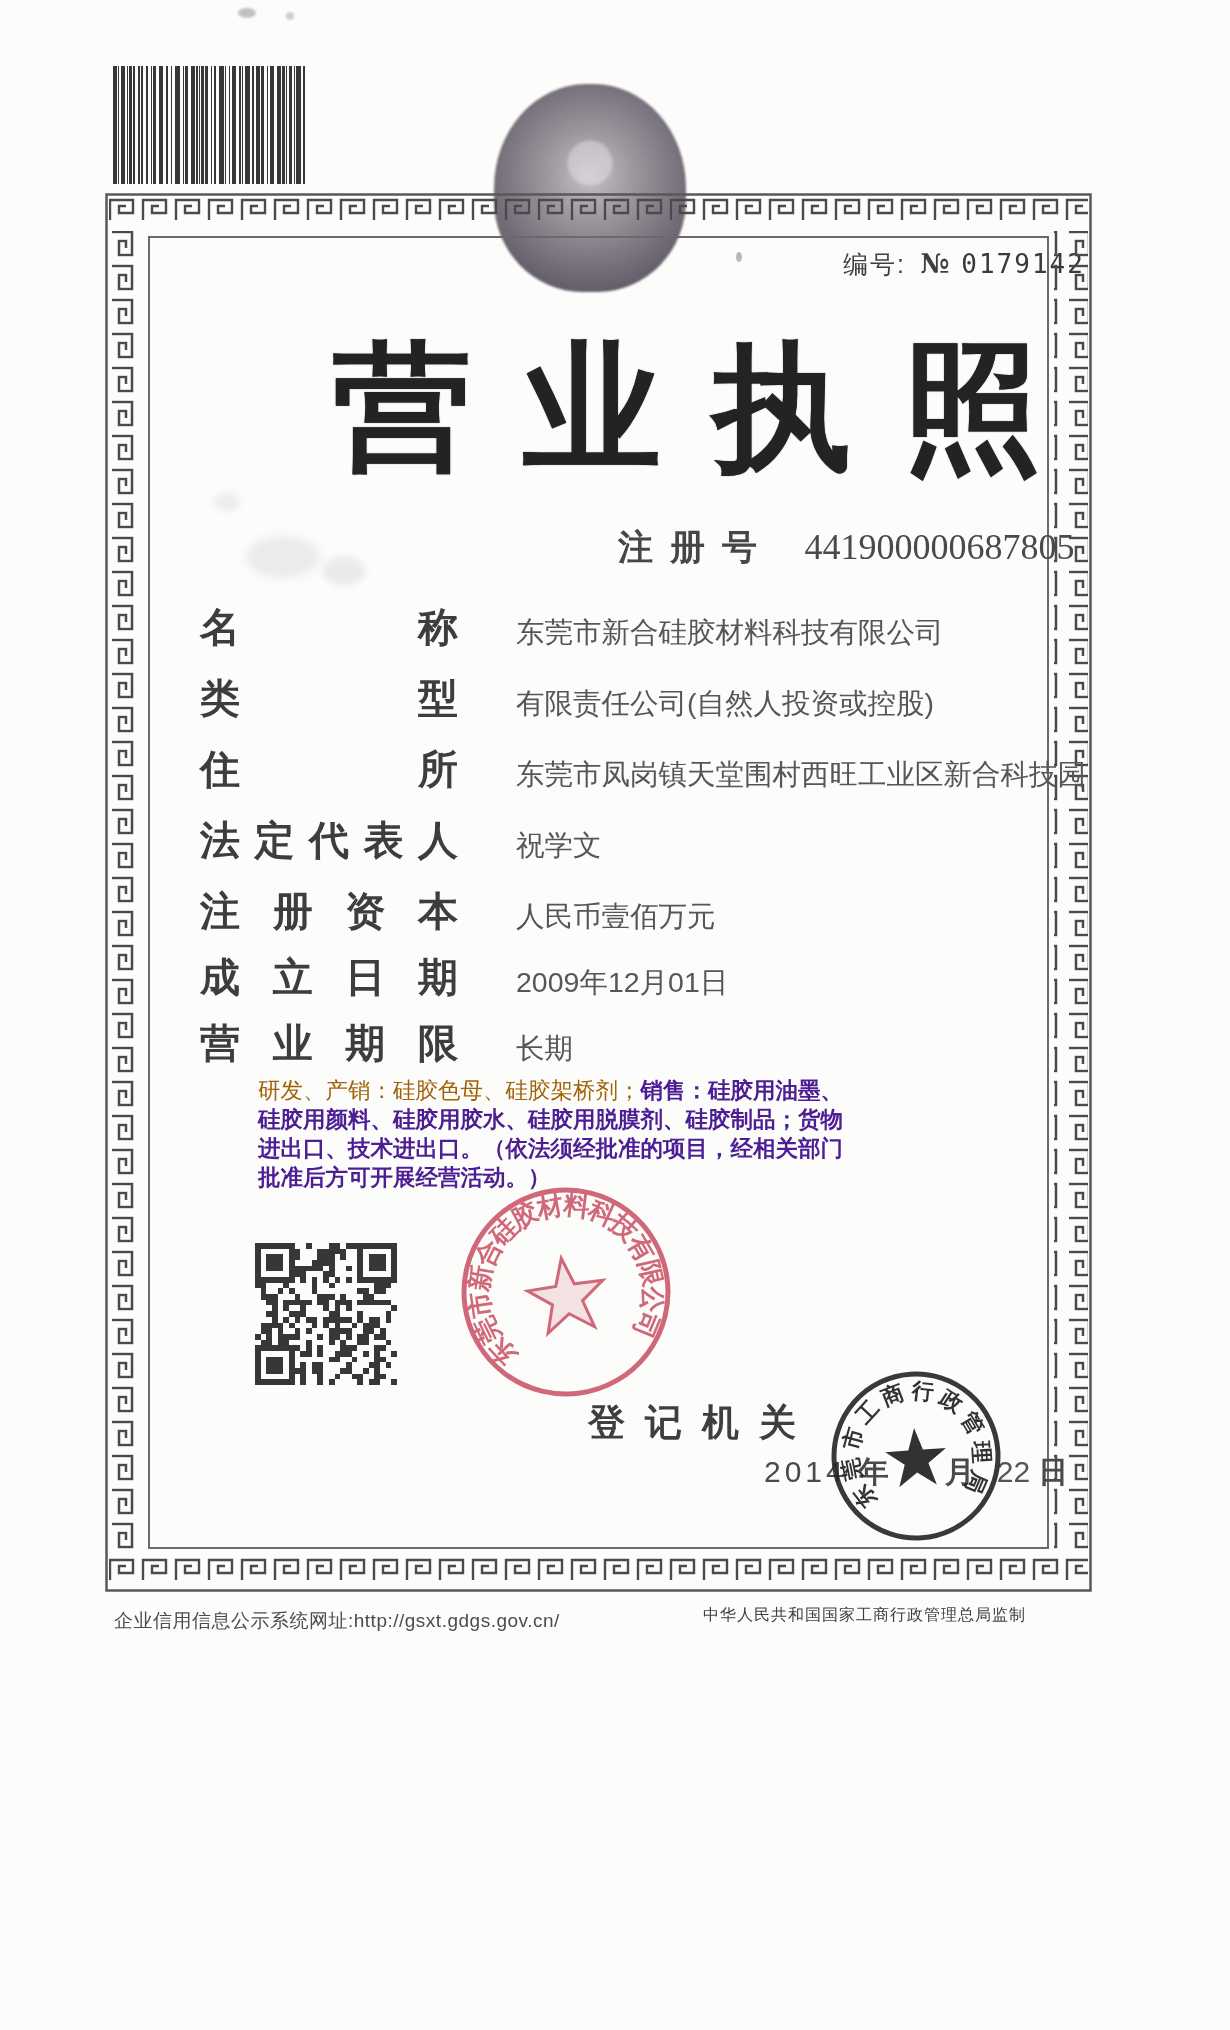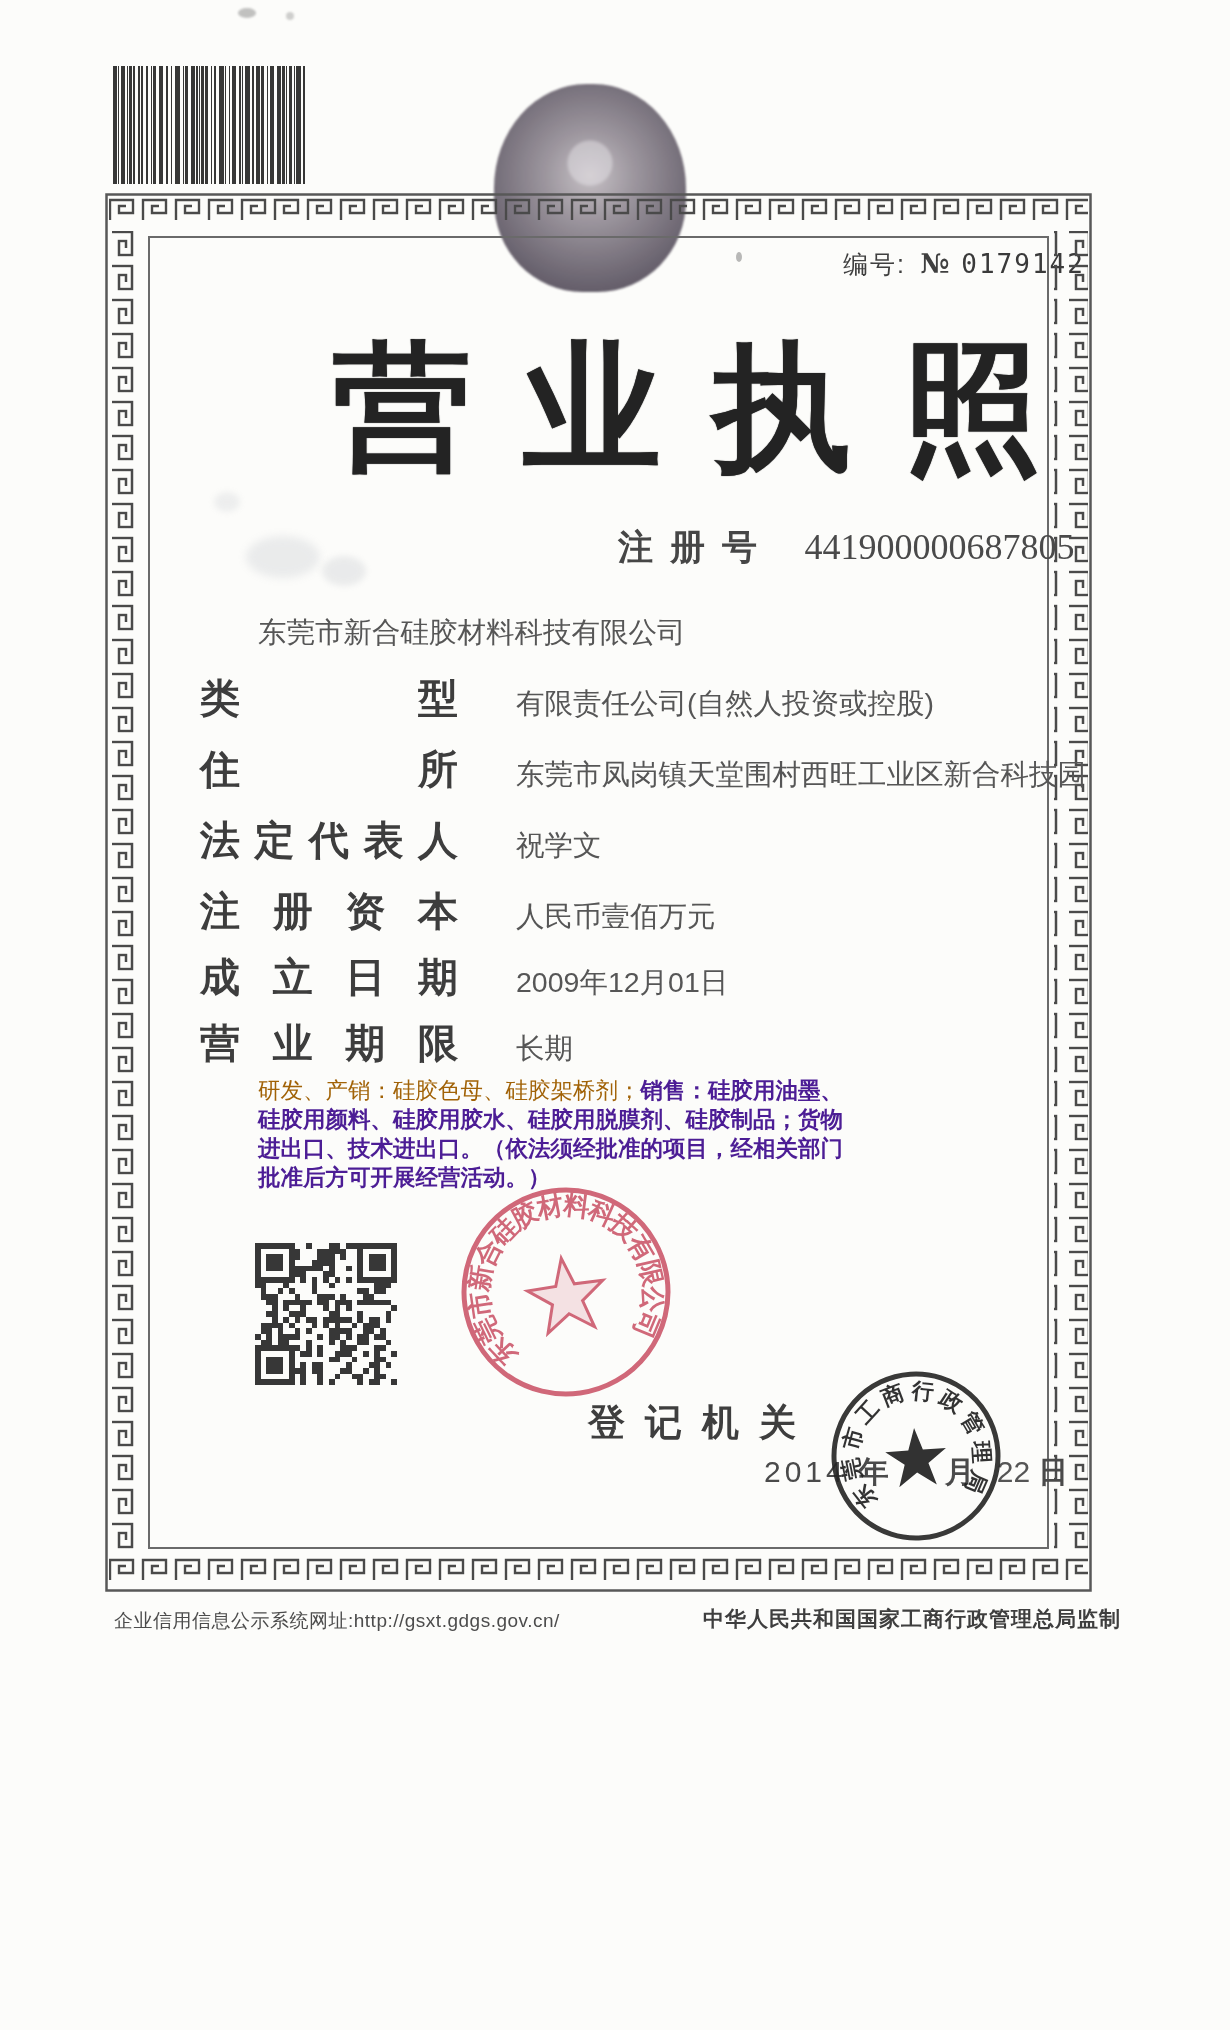--- a/index.html
+++ b/index.html
@@ -45,21 +45,21 @@
   .registrar{position:absolute;left:588px;top:1398px;font-size:37px;font-weight:600;letter-spacing:20px;color:#3e3e3e;z-index:2;}
   .issue-date{position:absolute;left:726px;top:1452px;font-size:30px;color:#4a4a4a;white-space:nowrap;z-index:2;}
   .issue-date span{display:inline-block;}
   .d-year{letter-spacing:4px;margin-left:38px;}
   .d-nian{margin-left:12px;font-weight:600;}
   .d-yue{margin-left:56px;font-weight:600;}
   .d-day{margin-left:22px;color:#555;}
   .d-ri{margin-left:8px;font-weight:600;}
   
   .footer-left{position:absolute;left:98px;top:1608px;font-size:19px;color:#4c4c4c;letter-spacing:.5px;margin-left:16px;}
-  .footer-right{position:absolute;left:703px;top:1605px;font-size:21px;color:#3e3e3e;font-weight:700;letter-spacing:1px;}
+  .footer-right{position:absolute;left:703px;top:1605px;font-size:16px;color:#3e3e3e;font-weight:400;letter-spacing:1px;}
   
   .artifact{position:absolute;border-radius:50%;pointer-events:none;}
   .a1{left:246px;top:536px;width:74px;height:42px;background:#9aa0ab;opacity:.18;filter:blur(4px);}
   .a2{left:322px;top:556px;width:44px;height:30px;background:#8e94a0;opacity:.16;filter:blur(3px);}
   .a3{left:214px;top:492px;width:26px;height:20px;background:#9aa0ab;opacity:.15;filter:blur(3px);}
   .a4{left:238px;top:8px;width:18px;height:10px;background:#555;opacity:.35;filter:blur(1px);}
   .a5{left:286px;top:12px;width:8px;height:8px;background:#666;opacity:.3;filter:blur(1px);}
   .a6{left:736px;top:252px;width:6px;height:10px;background:#555;opacity:.4;filter:blur(.5px);}
 </style>
 </head>
@@ -137,20 +137,21 @@
   </svg>
 
   <div class="title">营业执照</div>
 
   <div class="regline">
     <span class="lbl">注册号</span>
     <span class="num">441900000687805</span>
   </div>
 
   <div class="row" style="top:605px">
+    <div class="row-label">名称</div>
     <div class="row-value">东莞市新合硅胶材料科技有限公司</div>
   </div>
   <div class="row" style="top:676px">
     <div class="row-label">类型</div>
     <div class="row-value">有限责任公司(自然人投资或控股)</div>
   </div>
   <div class="row" style="top:747px">
     <div class="row-label">住所</div>
     <div class="row-value">东莞市凤岗镇天堂围村西旺工业区新合科技园</div>
   </div>

